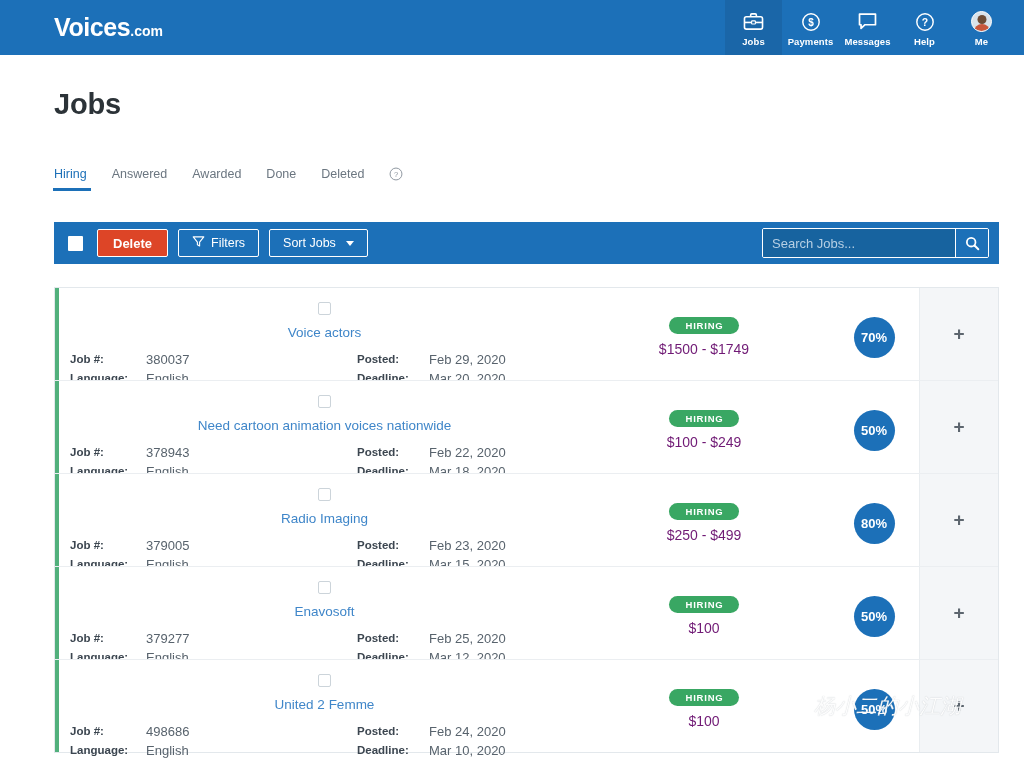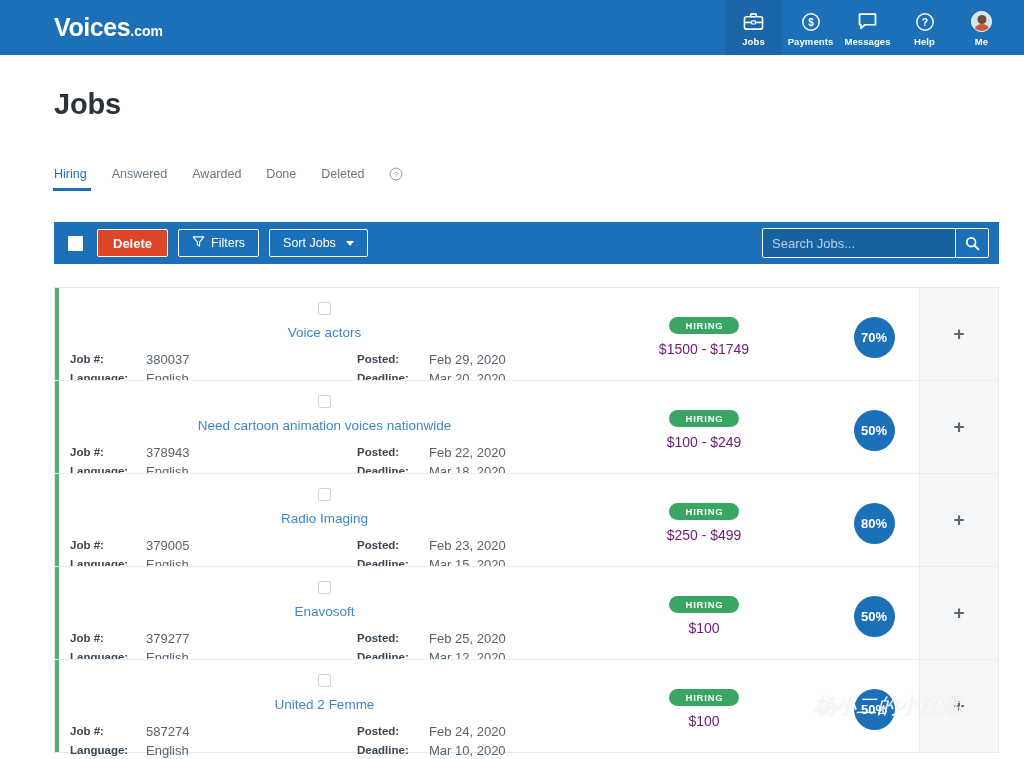--- a/index.html
+++ b/index.html
@@ -657,21 +657,21 @@
         <span class="row-checkbox"></span>
         <span class="job-title">United 2 Femme</span>
       </div>
       <div class="meta">
         <div class="meta-col first">
           <div class="meta-labels">
             <div>Job #:</div>
             <div>Language:</div>
           </div>
           <div class="meta-values">
-            <div>587274</div>
+            <div>498686</div>
             <div>English</div>
           </div>
         </div>
         <div class="meta-col second">
           <div class="meta-labels">
             <div>Posted:</div>
             <div>Deadline:</div>
           </div>
           <div class="meta-values">
             <div>Feb 24, 2020</div>

